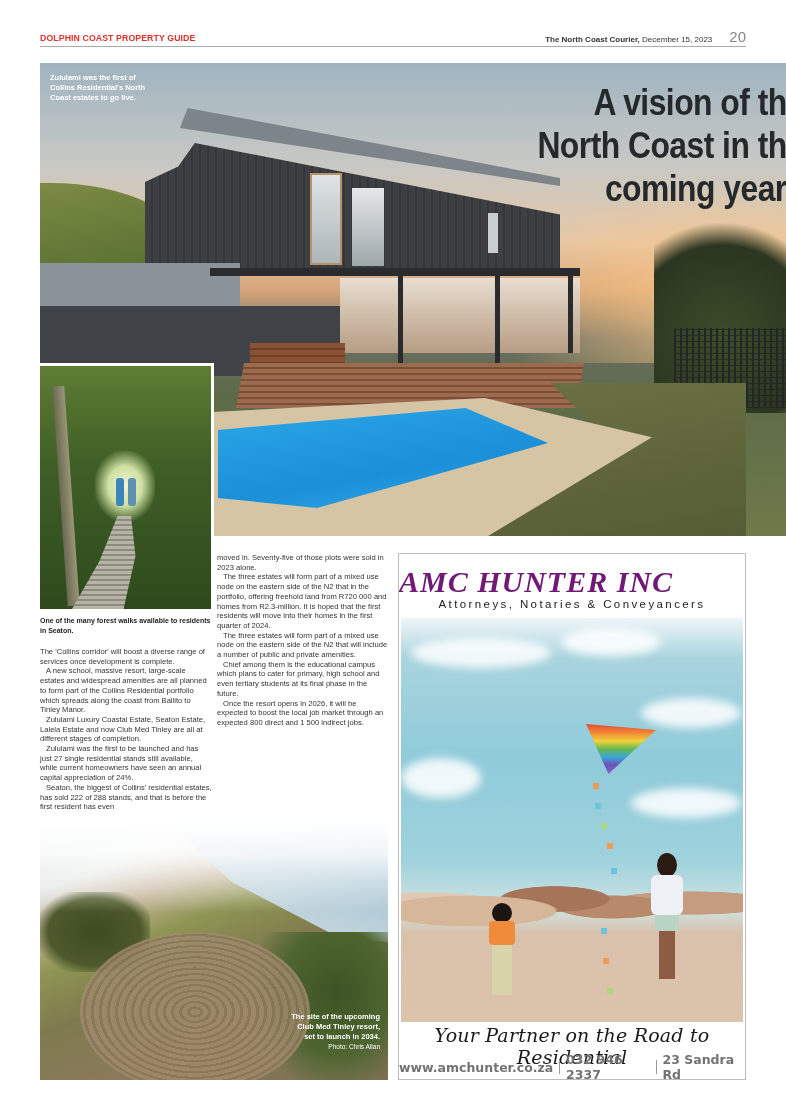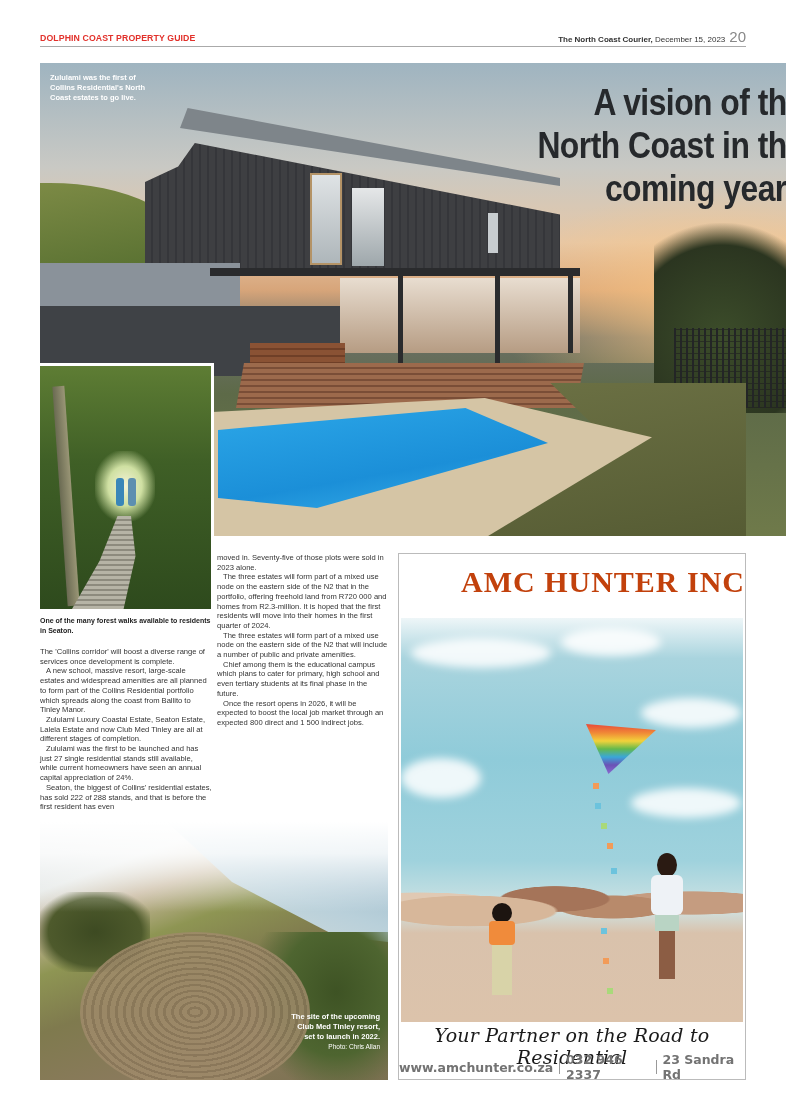--- a/index.html
+++ b/index.html
@@ -2,21 +2,21 @@
 <html><head>
 <meta charset="utf-8">
 <style>
   * { box-sizing: border-box; margin: 0; padding: 0; }
   html, body { width: 786px; height: 1113px; background: #ffffff; overflow: hidden; }
   body { position: relative; font-family: "Liberation Sans", sans-serif; color: #222; }
 
   
   .hdr { position: absolute; left: 40px; top: 30px; width: 706px; height: 16px; }
   .hdr-section { position: absolute; left: 0; top: 2px; font-size: 9.5px; font-weight: bold; color: #e2312b; letter-spacing: 0.1px; transform: scaleX(0.92); transform-origin: left; }
-  .hdr-right { position: absolute; right: 0; top: -2px; display: flex; align-items: baseline; gap: 4px; }
+  .hdr-right { position: absolute; right: 0; top: -2px; display: flex; align-items: baseline; gap: 17px; }
   .hdr-pub { font-size: 8px; color: #333; }
   .hdr-pub b { font-weight: bold; }
   .hdr-page { font-size: 15px; color: #888; font-weight: normal; }
   .hdr-rule { position: absolute; left: 40px; top: 46px; width: 706px; height: 1px; background: #aaa; }
 
   
   .hero { position: absolute; left: 40px; top: 63px; width: 784px; height: 473px; overflow: hidden;
     background: linear-gradient(180deg, #9fb4c0 0%, #c9c9c4 22%, #e6c7a6 38%, #d7a57a 48%, #6b6f66 58%, #5d6a48 70%, #6f7a4a 100%); }
   .sky-glow { position: absolute; right: 0; top: 120px; width: 330px; height: 180px; background: radial-gradient(ellipse at 70% 70%, rgba(255,200,130,0.85), rgba(255,200,130,0) 70%); }
   .hill { position: absolute; left: 0; top: 120px; width: 150px; height: 110px; background: linear-gradient(170deg, #7c8a45, #4f6a2c); border-top-right-radius: 140px 70px; }
@@ -63,21 +63,21 @@
   .aerial-fade { position: absolute; left: 0; top: 0; width: 100%; height: 90px; background: linear-gradient(180deg, rgba(255,255,255,1) 0%, rgba(255,255,255,0.85) 35%, rgba(255,255,255,0) 100%); }
   .sea { position: absolute; right: 0; top: 0; width: 260px; height: 120px; background: linear-gradient(200deg, #8fb3c6, #b9d0da 50%, rgba(230,235,235,0.9)); clip-path: polygon(15% 0, 100% 0, 100% 100%, 80% 95%, 40% 50%); }
   .bush-left { position: absolute; left: 0; top: 70px; width: 110px; height: 80px; background: radial-gradient(ellipse, #3d4a22 0%, #4e5a2c 60%, rgba(0,0,0,0) 80%); }
   .bush-right { position: absolute; right: 0; top: 110px; width: 130px; height: 150px; background: radial-gradient(ellipse at 60% 40%, #3e5324 0%, #4e6530 50%, rgba(0,0,0,0) 80%); }
   .mound { position: absolute; left: 40px; top: 110px; width: 230px; height: 160px; border-radius: 50%; background: repeating-radial-gradient(ellipse at 50% 50%, #9f8a6a 0 5px, #8b775a 5px 8px); opacity: 0.85; }
   .aerial-caption { position: absolute; right: 8px; top: 190px; width: 150px; text-align: right; font-size: 7.5px; line-height: 10px; font-weight: bold; color: #fff; }
   .aerial-credit { font-size: 6.5px; font-weight: normal; }
 
   
   .ad { position: absolute; left: 398px; top: 553px; width: 348px; height: 527px; border: 1px solid #bbb; background: #fff; overflow: hidden; }
-  .ad-brand { position: absolute; left: 0; top: 12px; width: 100%; text-align: right; font-family: "Liberation Serif", serif; font-size: 30px; font-weight: bold; letter-spacing: 1px; color: #c2410c; line-height: 32px; }
+  .ad-brand { position: absolute; left: 0; top: 12px; width: 100%; text-align: left; font-family: "Liberation Serif", serif; font-size: 30px; font-weight: bold; letter-spacing: 1px; color: #701a75; line-height: 32px; font-style: italic; }
   .ad-sub { position: absolute; left: 0; top: 44px; width: 100%; text-align: center; font-size: 11.5px; letter-spacing: 2.4px; color: #222; }
   .ad-photo { position: absolute; left: 2px; top: 64px; width: 342px; height: 404px; overflow: hidden;
     background: linear-gradient(180deg, #eef6f8 0%, #a9d4de 10%, #8fcbd9 35%, #9fd2dd 60%, #cfe3e3 72%, #d9c2ac 78%, #dcc3ab 100%); }
   .cloud { position: absolute; background: rgba(255,255,255,0.85); border-radius: 50%; filter: blur(4px); }
   .kite { position: absolute; left: 185px; top: 106px; width: 70px; height: 50px;
     background: linear-gradient(180deg, #e84a3a 0%, #f08a36 18%, #f2d23b 34%, #64b94c 50%, #3aa7d8 66%, #6a52b6 82%, #8a6ad0 100%);
     clip-path: polygon(0 0, 100% 12%, 32% 100%); }
   .tail { position: absolute; width: 6px; height: 6px; }
   .rocks { position: absolute; left: 0; top: 245px; width: 100%; height: 80px; background: radial-gradient(ellipse at 20% 60%, #d7b79a 0 22%, rgba(0,0,0,0) 23%), radial-gradient(ellipse at 45% 45%, #a57459 0 20%, rgba(0,0,0,0) 21%), radial-gradient(ellipse at 62% 55%, #b88a6b 0 18%, rgba(0,0,0,0) 19%), radial-gradient(ellipse at 85% 50%, #c59c80 0 20%, rgba(0,0,0,0) 21%), radial-gradient(ellipse at 5% 50%, #e0c9b3 0 18%, rgba(0,0,0,0) 19%); }
   .child { position: absolute; left: 88px; top: 285px; width: 26px; height: 100px; }
@@ -161,35 +161,36 @@
 
 <div class="aerial">
   <div class="sea"></div>
   <div class="bush-left"></div>
   <div class="bush-right"></div>
   <div class="mound"></div>
   <div class="aerial-fade"></div>
   <div class="aerial-caption">
     <div>The site of the upcoming</div>
     <div>Club Med Tinley resort,</div>
-    <div>set to launch in 2022.</div>
+    <div>set to launch in 2034.</div>
     <div class="aerial-credit">Photo: Chris Allan</div>
   </div>
 </div>
 
 <div class="col col-mid">
   <p class="first">moved in. Seventy-five of those plots were sold in 2023 alone.</p>
   <p>The three estates will form part of a mixed use node on the eastern side of the N2 that in the portfolio, offering freehold land from R720 000 and homes from R2.3-million. It is hoped that the first residents will move into their homes in the first quarter of 2024.</p>
   <p>The three estates will form part of a mixed use node on the eastern side of the N2 that will include a number of public and private amenities.</p>
   <p>Chief among them is the educational campus which plans to cater for primary, high school and even tertiary students at its final phase in the future.</p>
   <p>Once the resort opens in 2026, it will be expected to boost the local job market through an expected 800 direct and 1 500 indirect jobs.</p>
 </div>
 
 <div class="ad">
   <div class="ad-brand">AMC HUNTER INC</div>
+  <div class="ad-sub">Attorneys, Notaries &amp; Conveyancers</div>
   <div class="ad-photo">
     <div class="cloud" style="left:10px;top:20px;width:140px;height:30px;"></div>
     <div class="cloud" style="left:160px;top:10px;width:100px;height:28px;"></div>
     <div class="cloud" style="left:240px;top:80px;width:100px;height:30px;"></div>
     <div class="cloud" style="left:0px;top:140px;width:80px;height:40px;"></div>
     <div class="cloud" style="left:230px;top:170px;width:110px;height:30px;"></div>
     <div class="kite"></div>
     <div class="tail" style="left:192px;top:165px;background:#f29b58;"></div>
     <div class="tail" style="left:194px;top:185px;background:#6cc3dd;"></div>
     <div class="tail" style="left:200px;top:205px;background:#a9d97a;"></div>

